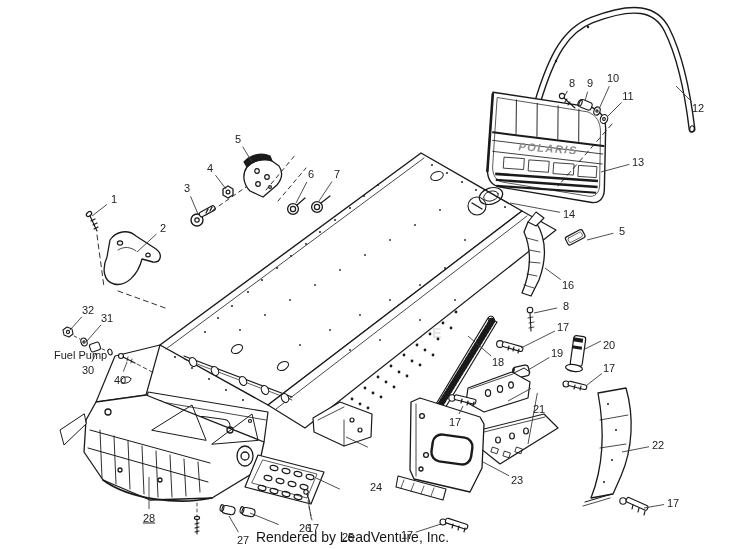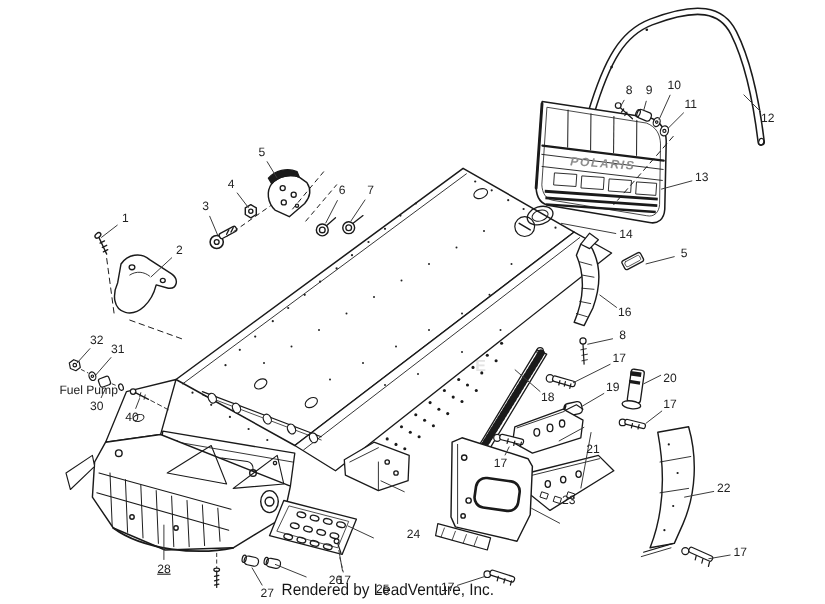--- a/index.html
+++ b/index.html
@@ -494,21 +494,21 @@
       <span class="callout txt" style="left: 568px; top: 285px;">16</span>
       <span class="callout txt" style="left: 566px; top: 306px;">8</span>
       <span class="callout txt" style="left: 563px; top: 327px;">17</span>
       <span class="callout txt" style="left: 498px; top: 362px;">18</span>
       <span class="callout txt" style="left: 557px; top: 353px;">19</span>
       <span class="callout txt" style="left: 609px; top: 345px;">20</span>
       <span class="callout txt" style="left: 609px; top: 368px;">17</span>
       <span class="callout txt" style="left: 539px; top: 384px; margin-top: 25px;">21</span>
       <span class="callout txt" style="left: 455px; top: 422px;">17</span>
       <span class="callout txt" style="left: 658px; top: 445px;">22</span>
-      <span class="callout txt" style="left: 517px; top: 456px;">23</span>
+      <span class="callout txt" style="left: 517px; top: 480px;">23</span>
       <span class="callout txt" style="left: 376px; top: 451px; margin-top: 36px;">24</span>
       <span class="callout txt" style="left: 348px; top: 493px; margin-top: 44px;">25</span>
       <span class="callout txt" style="left: 305px; top: 528px;">26</span>
       <span class="callout txt" style="left: 313px; top: 528px;">17</span>
       <span class="callout txt" style="left: 243px; top: 540px;">27</span>
       <span class="callout txt" style="left: 149px; top: 518px; text-decoration: underline;">28</span>
       <span class="callout txt" style="left: 120px; top: 380px;">40</span>
       <span class="callout txt" style="left: 88px; top: 370px;">30</span>
       <span class="callout txt" style="left: 107px; top: 318px;">31</span>
       <span class="callout txt" style="left: 88px; top: 310px;">32</span>

